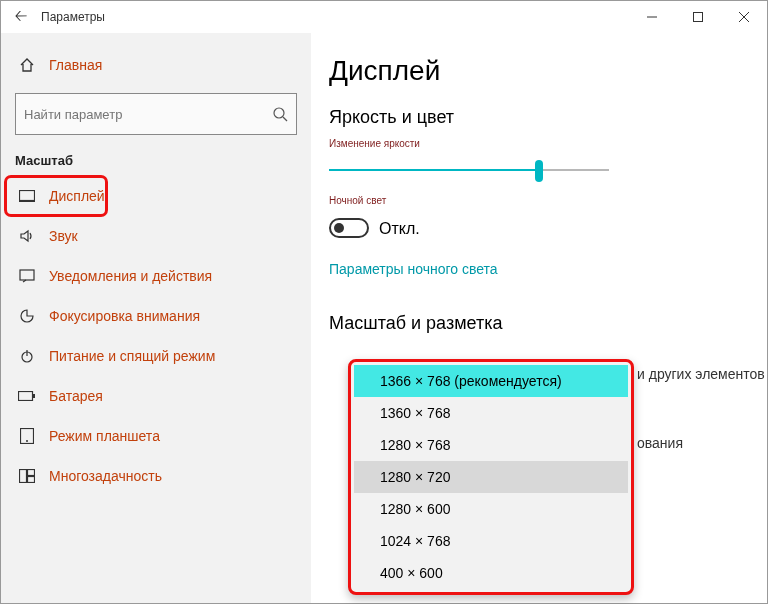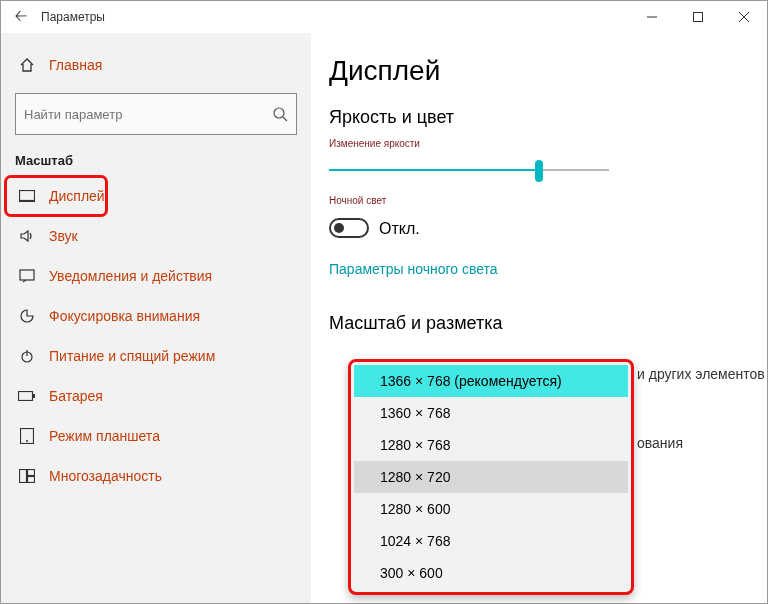--- a/index.html
+++ b/index.html
@@ -195,14 +195,14 @@
   </div>
 </div>
 
 <div class="dropdown-open">
   <div class="opt recommended">1366 × 768 (рекомендуется)</div>
   <div class="opt">1360 × 768</div>
   <div class="opt">1280 × 768</div>
   <div class="opt hover">1280 × 720</div>
   <div class="opt">1280 × 600</div>
   <div class="opt">1024 × 768</div>
-  <div class="opt">300 × 600</div>
+  <div class="opt">400 × 600</div>
 </div>
 
 </body></html>

